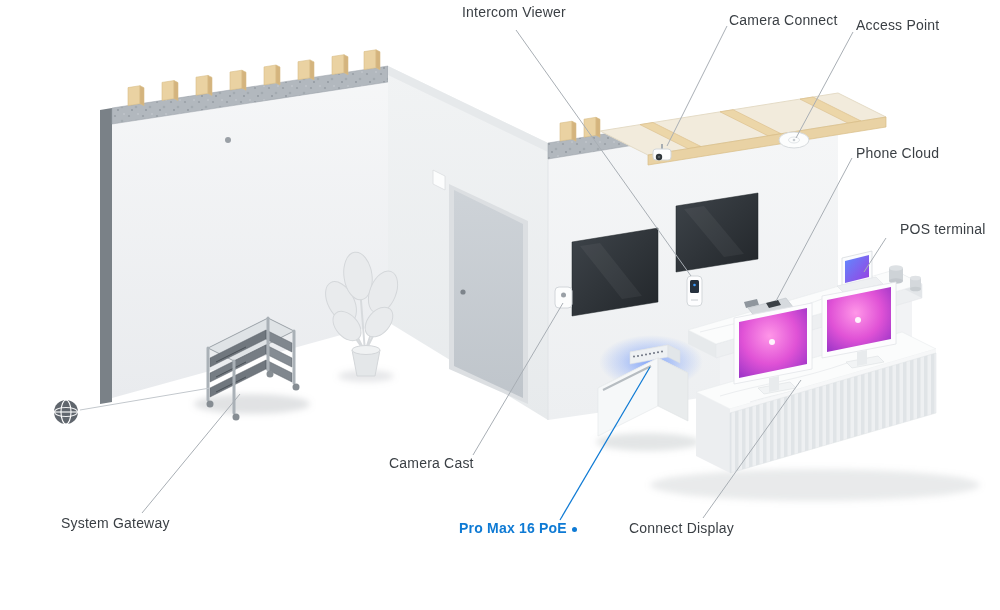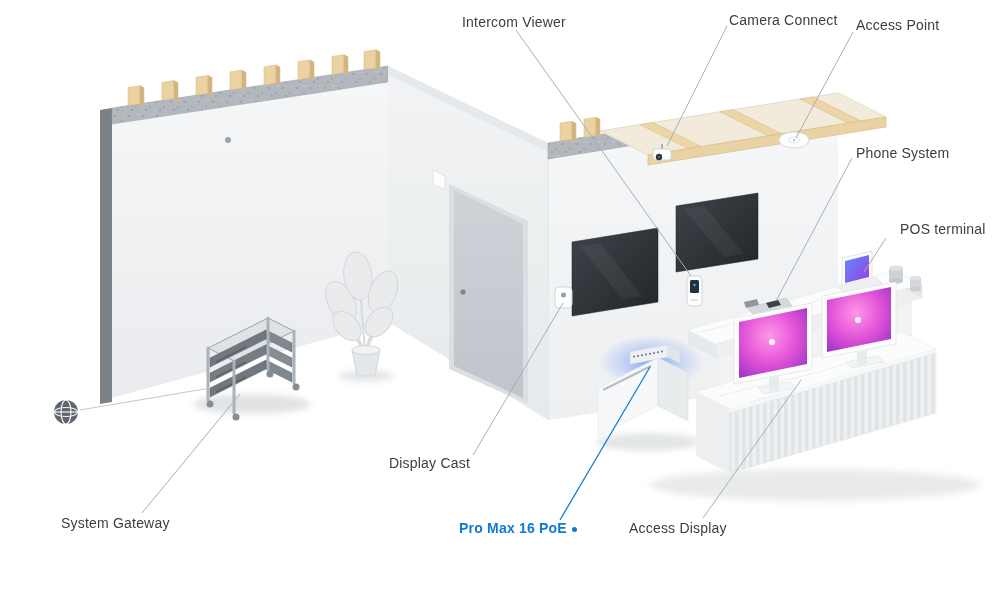--- a/index.html
+++ b/index.html
@@ -305,23 +305,23 @@
     <line x1="852" y1="158" x2="776" y2="301"></line>
     <line x1="886" y1="238" x2="864" y2="272"></line>
     <line x1="473" y1="455" x2="563" y2="303"></line>
     <line x1="703" y1="518" x2="801" y2="380"></line>
     <line x1="142" y1="513" x2="240" y2="394"></line>
     <line x1="80" y1="410" x2="210" y2="388" stroke="#c3c8cd"></line>
     <line x1="560" y1="520" x2="650" y2="367" stroke="#0e7ad4" stroke-width="1.2"></line>
   </g>
 </svg>
 
-<div class="label" style="left:462px;top:14px">Intercom Viewer</div>
+<div class="label" style="left:462px;top:4px">Intercom Viewer</div>
 <div class="label" style="left:729px;top:12px">Camera Connect</div>
 <div class="label" style="left:856px;top:17px">Access Point</div>
-<div class="label" style="left:856px;top:145px">Phone System</div>
+<div class="label" style="left:856px;top:145px">Phone Cloud</div>
 <div class="label" style="left:900px;top:221px">POS terminal</div>
-<div class="label" style="left:389px;top:455px">Display Cast</div>
+<div class="label" style="left:389px;top:455px">Camera Cast</div>
 <div class="label accent" style="left:459px;top:520px"><span>Pro Max 16 PoE</span><span class="dot"></span></div>
-<div class="label" style="left:629px;top:520px">Access Display</div>
+<div class="label" style="left:629px;top:520px">Connect Display</div>
 <div class="label" style="left:61px;top:515px">System Gateway</div>
 
 </div>
 
 </body></html>

